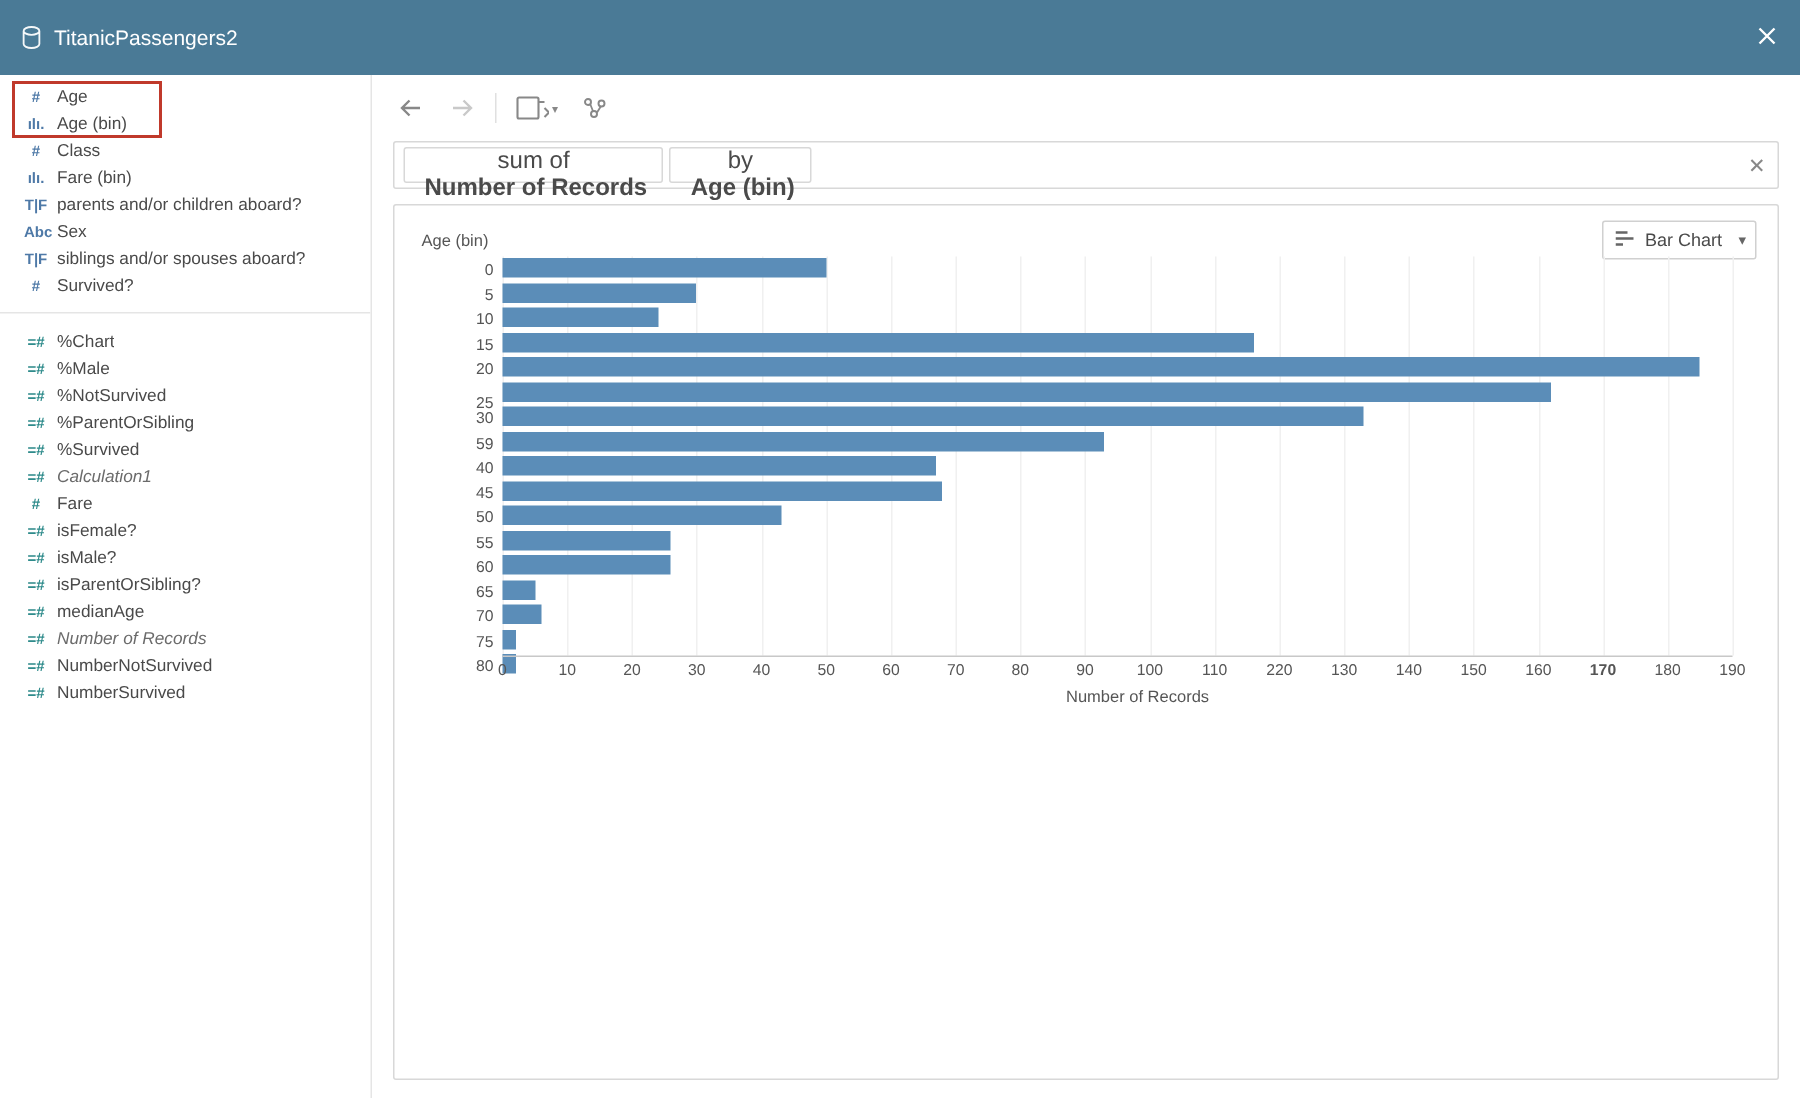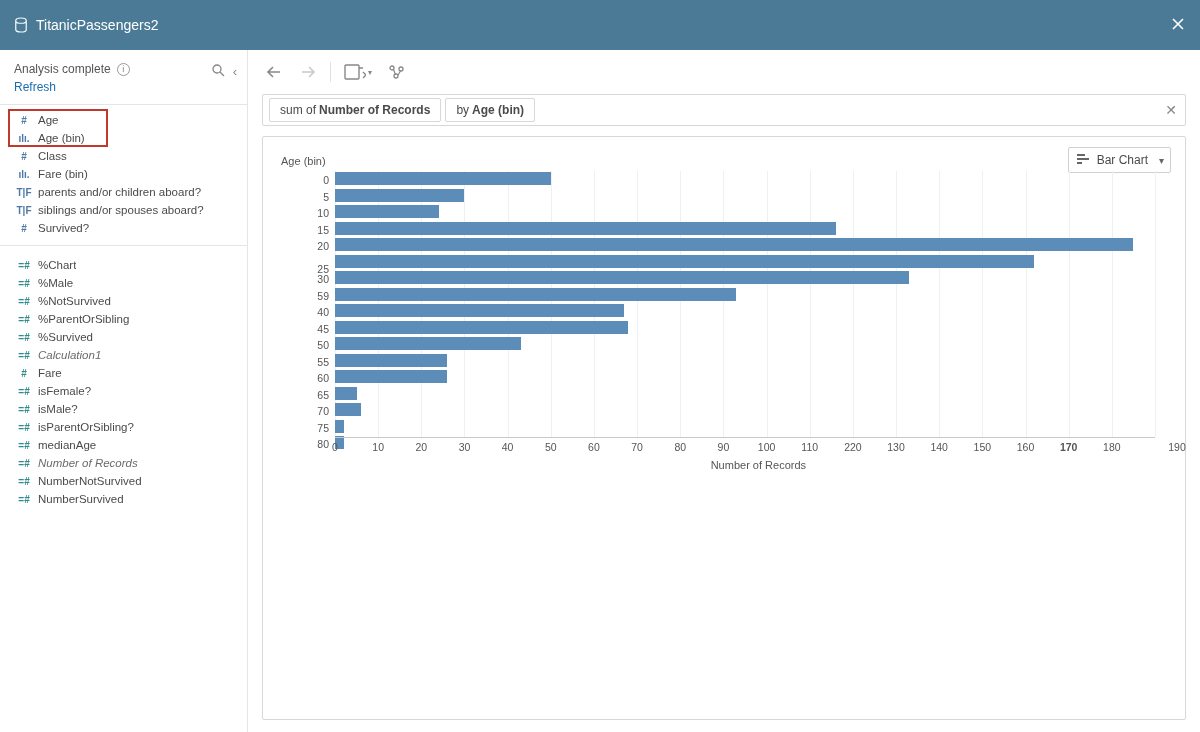--- a/index.html
+++ b/index.html
@@ -27,21 +27,21 @@
   .field.italic .lbl { font-style:italic; color:#6b6b6b;}
   .hl-box { position:absolute; border:2px solid #c0392b; pointer-events:none;}
   .sb-body { position:relative; flex:1; overflow:hidden;}
   
   .main { flex:1; display:flex; flex-direction:column;}
   .toolbar { height:44px; padding:0 14px; display:flex; align-items:center; gap:10px;}
   .tb-btn { width:24px; height:24px; display:flex; align-items:center; justify-content:center; color:#777; cursor:pointer; border-radius:2px;}
   .tb-sep { width:1px; height:20px; background:#e0e0e0;}
   
   .pill-row { margin:0 14px 10px 14px; border:1px solid #d8d8d8; border-radius:2px; height:32px; display:flex; align-items:center; padding:2px 6px; gap:4px; position:relative;}
-  .pill { height:24px; border:1px solid #d8d8d8; border-radius:2px; padding:0 10px; display:flex; align-items:center; font-size:12px; background:#fff;}
+  .pill { height:24px; border:1px solid #d8d8d8; border-radius:2px; padding:0 10px; display:flex; align-items:center; font-size:16px; background:#fff;flex-direction:column;}
   .pill .strong { font-weight:600; margin-left:3px;}
   .pill-row .close-pill { position:absolute; right:8px; color:#888; cursor:pointer; font-size:14px;}
   
   .viz-card { margin:0 14px 12px 14px; flex:1; border:1px solid #d8d8d8; border-radius:2px; position:relative; padding:16px 18px 14px 18px;}
   .viz-type { position:absolute; right:14px; top:10px; border:1px solid #d0d0d0; border-radius:2px; height:26px; display:flex; align-items:center; padding:0 22px 0 8px; gap:6px; font-size:12px; cursor:pointer; background:#fff;}
   .viz-type .caret { position:absolute; right:6px; color:#666; font-size:10px;}
   .viz-type .vicon { color:#666;}
   .chart { position:absolute; left:18px; top:24px; right:20px; height:310px;}
   .chart-title { font-size:11px; color:#555; position:absolute; left:280px; top:-6px;}
   .y-label { position:absolute; left:0; width:48px; text-align:right; font-size:10.5px; color:#555;}
@@ -63,36 +63,20 @@
   <span class="close">
     <svg width="16" height="16" viewBox="0 0 16 16">
         <path stroke="#fff" stroke-width="1.6" d="M3 3l10 10M13 3L3 13"></path>
       </svg>
   </span>
 </div>
 
 <div class="body">
 
   <div class="sidebar">
-    <div class="sb-head">
-      <div class="status">
-        <span>Analysis complete</span>
-        <span class="info">i</span>
-      </div>
-      <div class="refresh">Refresh</div>
-      <div class="tools">
-        <span>
-          <svg width="13" height="13" viewBox="0 0 13 13">
-              <circle cx="5" cy="5" r="4" fill="none" stroke="#888" stroke-width="1.3"></circle>
-              <line x1="8" y1="8" x2="12" y2="12" stroke="#888" stroke-width="1.3"></line>
-            </svg>
-        </span>
-        <span style="font-size:13px;color:#888;">‹</span>
-      </div>
-    </div>
     <div class="sb-body">
       <div class="hl-box" style="left:8px; top:4px; width:100px; height:38px;"></div>
       <div class="field-list" id="dim-list">
           <div class="field dim">
             <span class="ico">#</span>
             <span class="lbl">Age</span>
           </div>
           <div class="field dim">
             <span class="ico">ılı.</span>
             <span class="lbl">Age (bin)</span>
@@ -101,20 +85,24 @@
             <span class="ico">#</span>
             <span class="lbl">Class</span>
           </div>
           <div class="field dim">
             <span class="ico">ılı.</span>
             <span class="lbl">Fare (bin)</span>
           </div>
           <div class="field dim">
             <span class="ico">T|F</span>
             <span class="lbl">parents and/or children aboard?</span>
+          </div>
+          <div class="field dim">
+            <span class="ico">Abc</span>
+            <span class="lbl">Sex</span>
           </div>
           <div class="field dim">
             <span class="ico">T|F</span>
             <span class="lbl">siblings and/or spouses aboard?</span>
           </div>
           <div class="field dim">
             <span class="ico">#</span>
             <span class="lbl">Survived?</span>
           </div>
         </div>
@@ -287,21 +275,21 @@
           <div class="x-tick" style="left: 442.421px;">90</div>
           <div class="x-tick" style="left: 485.579px;">100</div>
           <div class="x-tick" style="left: 528.737px;">110</div>
           <div class="x-tick" style="left: 571.895px;">220</div>
           <div class="x-tick" style="left: 615.053px;">130</div>
           <div class="x-tick" style="left: 658.211px;">140</div>
           <div class="x-tick" style="left: 701.368px;">150</div>
           <div class="x-tick" style="left: 744.526px;">160</div>
           <div class="x-tick" style="left: 787.684px; font-weight: bold;">170</div>
           <div class="x-tick" style="left: 830.842px;">180</div>
-          <div class="x-tick" style="left: 896px;">190</div>
+          <div class="x-tick" style="left: 874px;">190</div>
           <div class="y-label" style="top: 13px;">0</div>
           <div class="y-label" style="top: 29.5px;">5</div>
           <div class="y-label" style="top: 46px;">10</div>
           <div class="y-label" style="top: 62.5px;">15</div>
           <div class="y-label" style="top: 79px;">20</div>
           <div class="y-label" style="top: 102px;">25</div>
           <div class="y-label" style="top: 112px;">30</div>
           <div class="y-label" style="top: 128.5px;">59</div>
           <div class="y-label" style="top: 145px;">40</div>
           <div class="y-label" style="top: 161.5px;">45</div>

